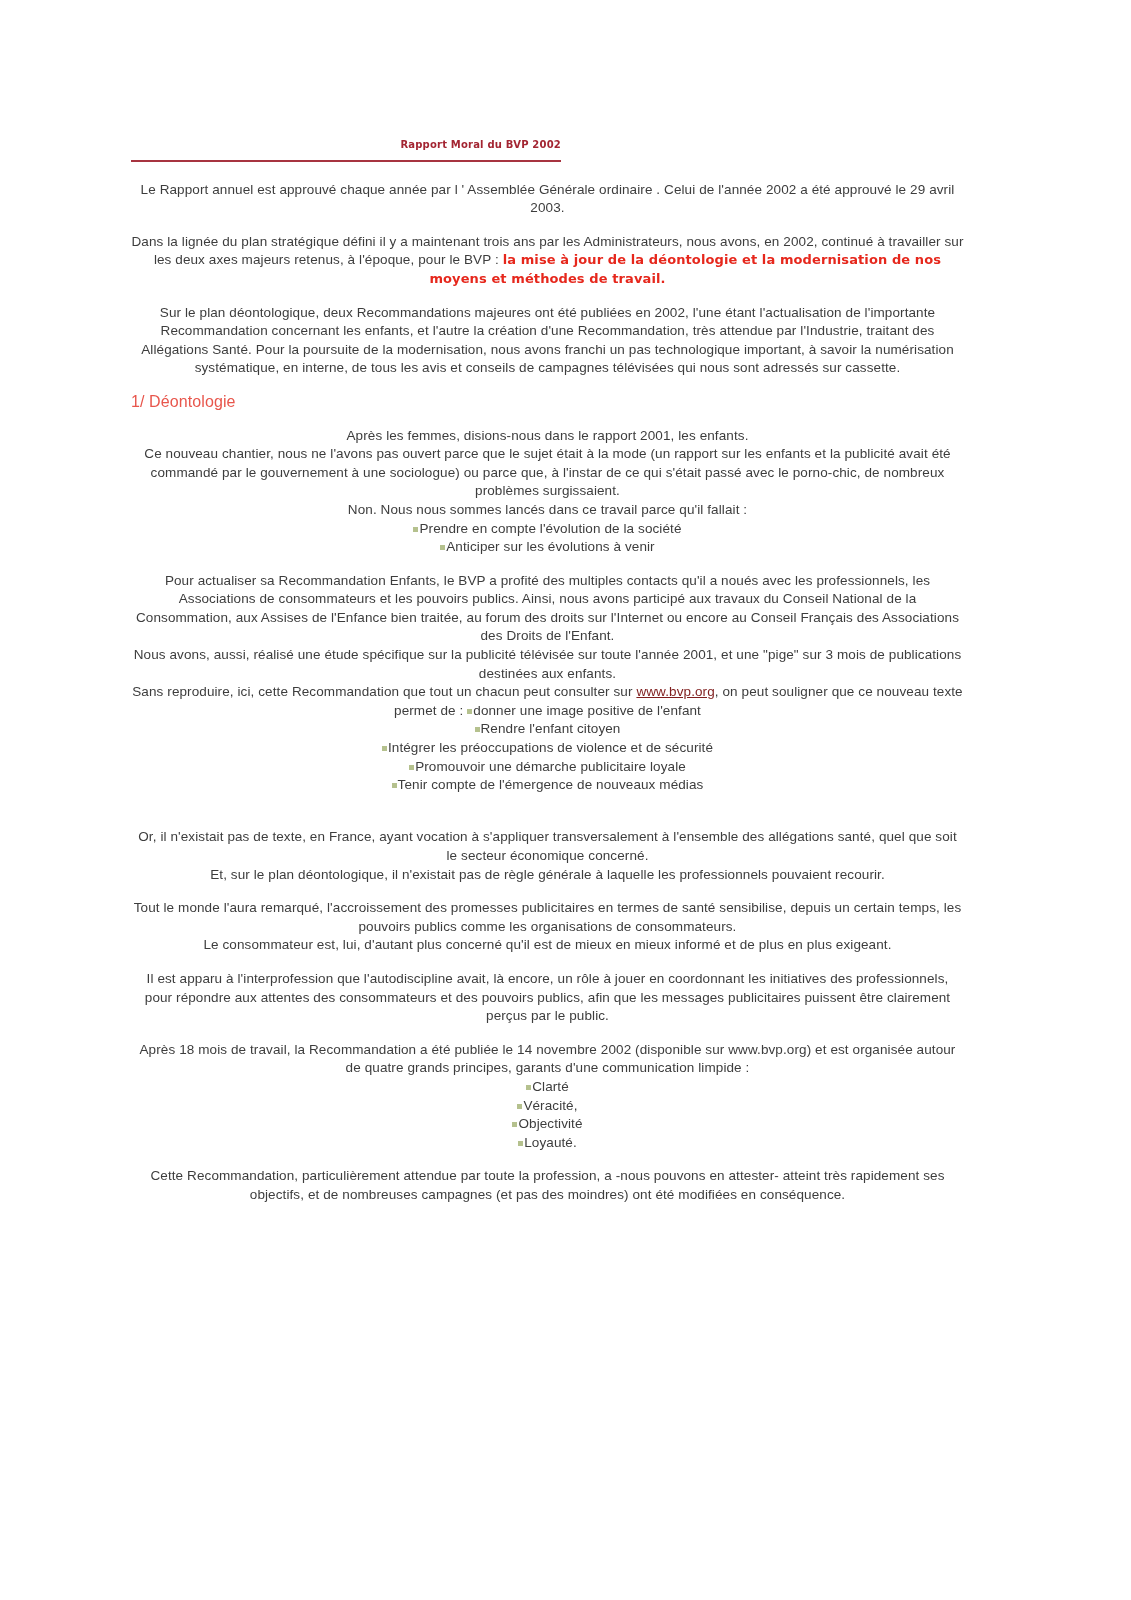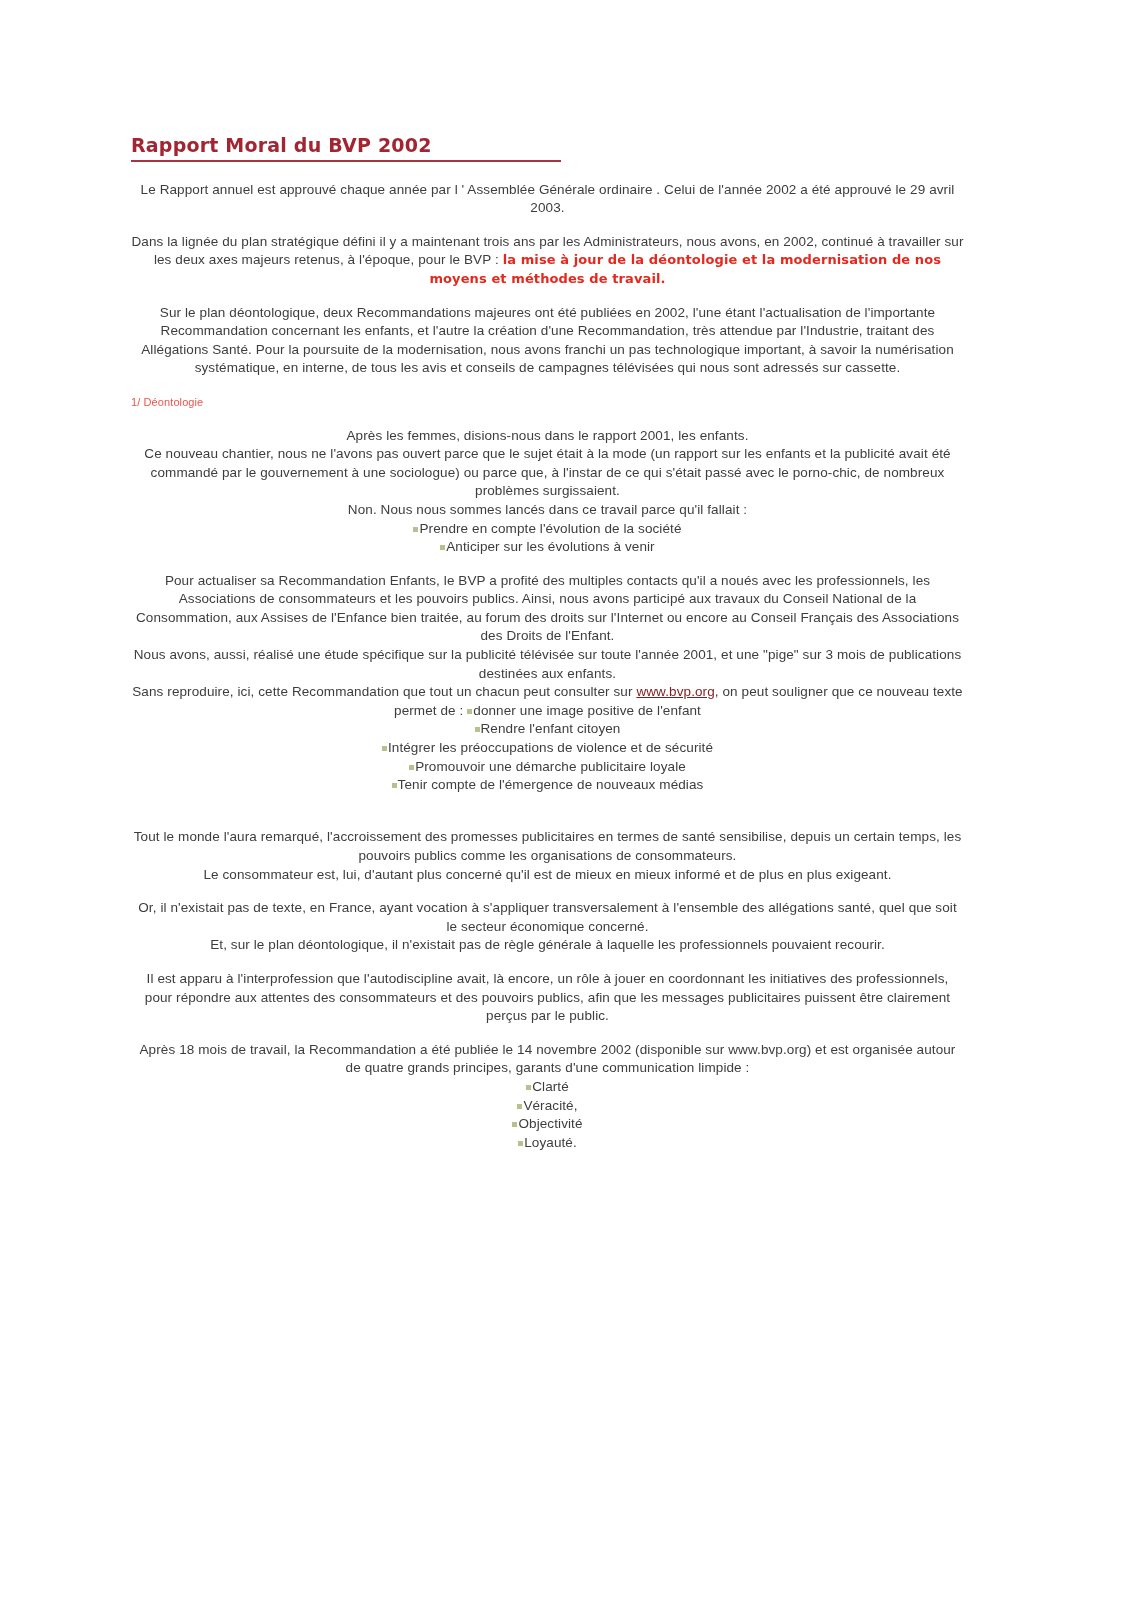--- a/index.html
+++ b/index.html
@@ -20,36 +20,37 @@
     top: 136px;
     width: 833px;
     font-family: "Liberation Sans", sans-serif;
     font-size: 13.5px;
     line-height: 18.6px;
     color: #3d3d3d;
     letter-spacing: 0.1px;
   }
   .doc-title {
     font-family: "DejaVu Sans", sans-serif;
-    font-size: 19px;
+    font-size: 10px;
     font-weight: bold;
     color: #a32532;
     margin: 0 0 19px 0;
     padding-bottom: 5px;
     width: 430px;
     border-bottom: 2px solid #a73440;
     letter-spacing: 0.2px;
+    text-align: right;
   }
   .content p {
     margin: 0 0 15px 0;
     text-align: center;
   }
   .section-heading {
     font-family: "Liberation Sans", sans-serif;
-    font-size: 11px;
+    font-size: 16px;
     font-weight: normal;
     color: #e8564c;
     margin: 4px 0 15px 0;
   }
   .em-red {
     font-family: "DejaVu Sans", sans-serif;
     font-size: 13px;
     font-weight: bold;
     color: #e6271c;
   }
@@ -77,19 +78,20 @@
   <div class="content">
     <h1 class="doc-title">Rapport Moral du BVP 2002</h1>
     <div>
         <p><span class="text-run">Le Rapport annuel est approuvé chaque année par l ' Assemblée Générale ordinaire . Celui de l'année 2002 a été approuvé le 29 avril 2003.</span></p>
         <p><span class="text-run">Dans la lignée du plan stratégique défini il y a maintenant trois ans par les Administrateurs, nous avons, en 2002, continué à travailler sur les deux axes majeurs retenus, à l'époque, pour le BVP : </span><span class="em-red">la mise à jour de la déontologie et la modernisation de nos moyens et méthodes de travail.</span></p>
         <p><span class="text-run">Sur le plan déontologique, deux Recommandations majeures ont été publiées en 2002, l'une étant l'actualisation de l'importante Recommandation concernant les enfants, et l'autre la création d'une Recommandation, très attendue par l'Industrie, traitant des Allégations Santé. Pour la poursuite de la modernisation, nous avons franchi un pas technologique important, à savoir la numérisation systématique, en interne, de tous les avis et conseils de campagnes télévisées qui nous sont adressés sur cassette.</span></p>
         <h2 class="section-heading">1/ Déontologie</h2>
         <p><span class="text-run">Après les femmes, disions-nous dans le rapport 2001, les enfants.</span><br><span class="text-run">Ce nouveau chantier, nous ne l'avons pas ouvert parce que le sujet était à la mode (un rapport sur les enfants et la publicité avait été commandé par le gouvernement à une sociologue) ou parce que, à l'instar de ce qui s'était passé avec le porno-chic, de nombreux problèmes surgissaient.</span><br><span class="text-run">Non. Nous nous sommes lancés dans ce travail parce qu'il fallait :</span><br><span class="bullet"></span><span class="text-run">Prendre en compte l'évolution de la société</span><br><span class="bullet"></span><span class="text-run">Anticiper sur les évolutions à venir</span></p>
         <p><span class="text-run">Pour actualiser sa Recommandation Enfants, le BVP a profité des multiples contacts qu'il a noués avec les professionnels, les Associations de consommateurs et les pouvoirs publics. Ainsi, nous avons participé aux travaux du Conseil National de la Consommation, aux Assises de l'Enfance bien traitée, au forum des droits sur l'Internet ou encore au Conseil Français des Associations des Droits de l'Enfant.</span><br><span class="text-run">Nous avons, aussi, réalisé une étude spécifique sur la publicité télévisée sur toute l'année 2001, et une "pige" sur 3 mois de publications destinées aux enfants.</span><br><span class="text-run">Sans reproduire, ici, cette Recommandation que tout un chacun peut consulter sur </span><a class="doc-link" href="#">www.bvp.org</a><span class="text-run">, on peut souligner que ce nouveau texte permet de : </span><span class="bullet"></span><span class="text-run">donner une image positive de l'enfant</span><br><span class="bullet"></span><span class="text-run">Rendre l'enfant citoyen</span><br><span class="bullet"></span><span class="text-run">Intégrer les préoccupations de violence et de sécurité</span><br><span class="bullet"></span><span class="text-run">Promouvoir une démarche publicitaire loyale</span><br><span class="bullet"></span><span class="text-run">Tenir compte de l'émergence de nouveaux médias</span></p>
         <div class="spacer"></div>
+        <p><span class="text-run">Or, il n'existait pas de texte, en France, ayant vocation à s'appliquer transversalement à l'ensemble des allégations santé, quel que soit le secteur économique concerné.</span><br><span class="text-run">Et, sur le plan déontologique, il n'existait pas de règle générale à laquelle les professionnels pouvaient recourir.</span></p>
         <p><span class="text-run">Tout le monde l'aura remarqué, l'accroissement des promesses publicitaires en termes de santé sensibilise, depuis un certain temps, les pouvoirs publics comme les organisations de consommateurs.</span><br><span class="text-run">Le consommateur est, lui, d'autant plus concerné qu'il est de mieux en mieux informé et de plus en plus exigeant.</span></p>
-        <p><span class="text-run">Or, il n'existait pas de texte, en France, ayant vocation à s'appliquer transversalement à l'ensemble des allégations santé, quel que soit le secteur économique concerné.</span><br><span class="text-run">Et, sur le plan déontologique, il n'existait pas de règle générale à laquelle les professionnels pouvaient recourir.</span></p>
         <p><span class="text-run">Il est apparu à l'interprofession que l'autodiscipline avait, là encore, un rôle à jouer en coordonnant les initiatives des professionnels, pour répondre aux attentes des consommateurs et des pouvoirs publics, afin que les messages publicitaires puissent être clairement perçus par le public.</span></p>
         <p><span class="text-run">Après 18 mois de travail, la Recommandation a été publiée le 14 novembre 2002 (disponible sur www.bvp.org) et est organisée autour de quatre grands principes, garants d'une communication limpide :</span><br><span class="bullet"></span><span class="text-run">Clarté</span><br><span class="bullet"></span><span class="text-run">Véracité,</span><br><span class="bullet"></span><span class="text-run">Objectivité</span><br><span class="bullet"></span><span class="text-run">Loyauté.</span></p>
+        <p><span class="text-run">Cette Recommandation, particulièrement attendue par toute la profession, a -nous pouvons en attester- atteint très rapidement ses objectifs, et de nombreuses campagnes (et pas des moindres) ont été modifiées en conséquence.</span></p>
       </div>
   </div>
 </div>
 
 </body></html>

